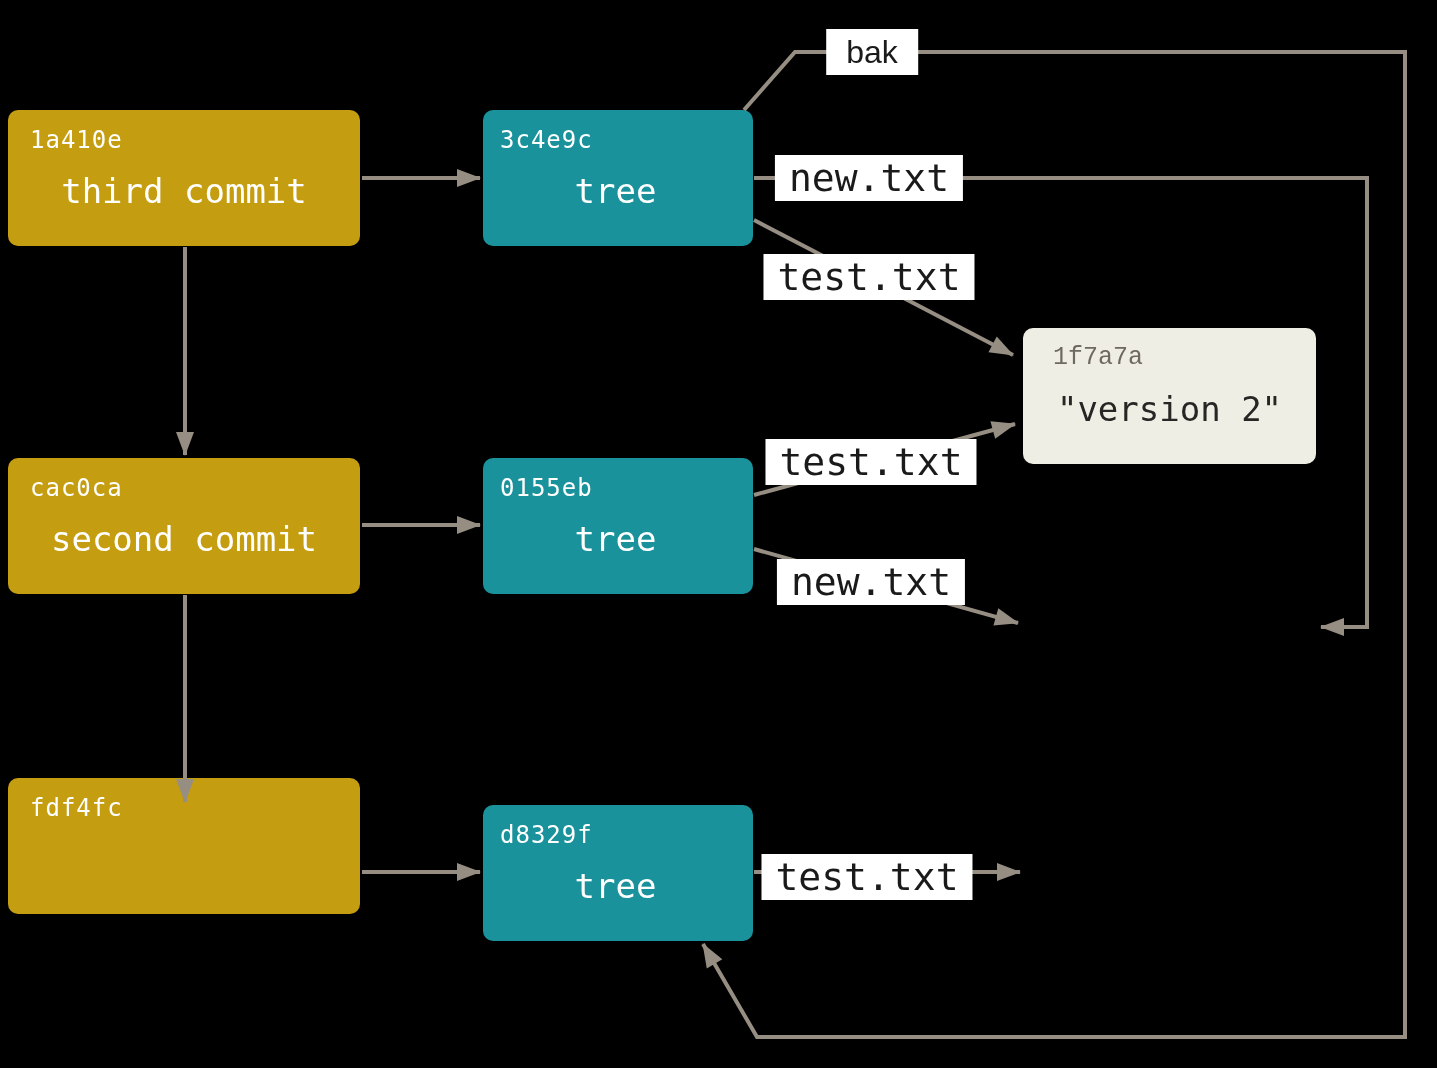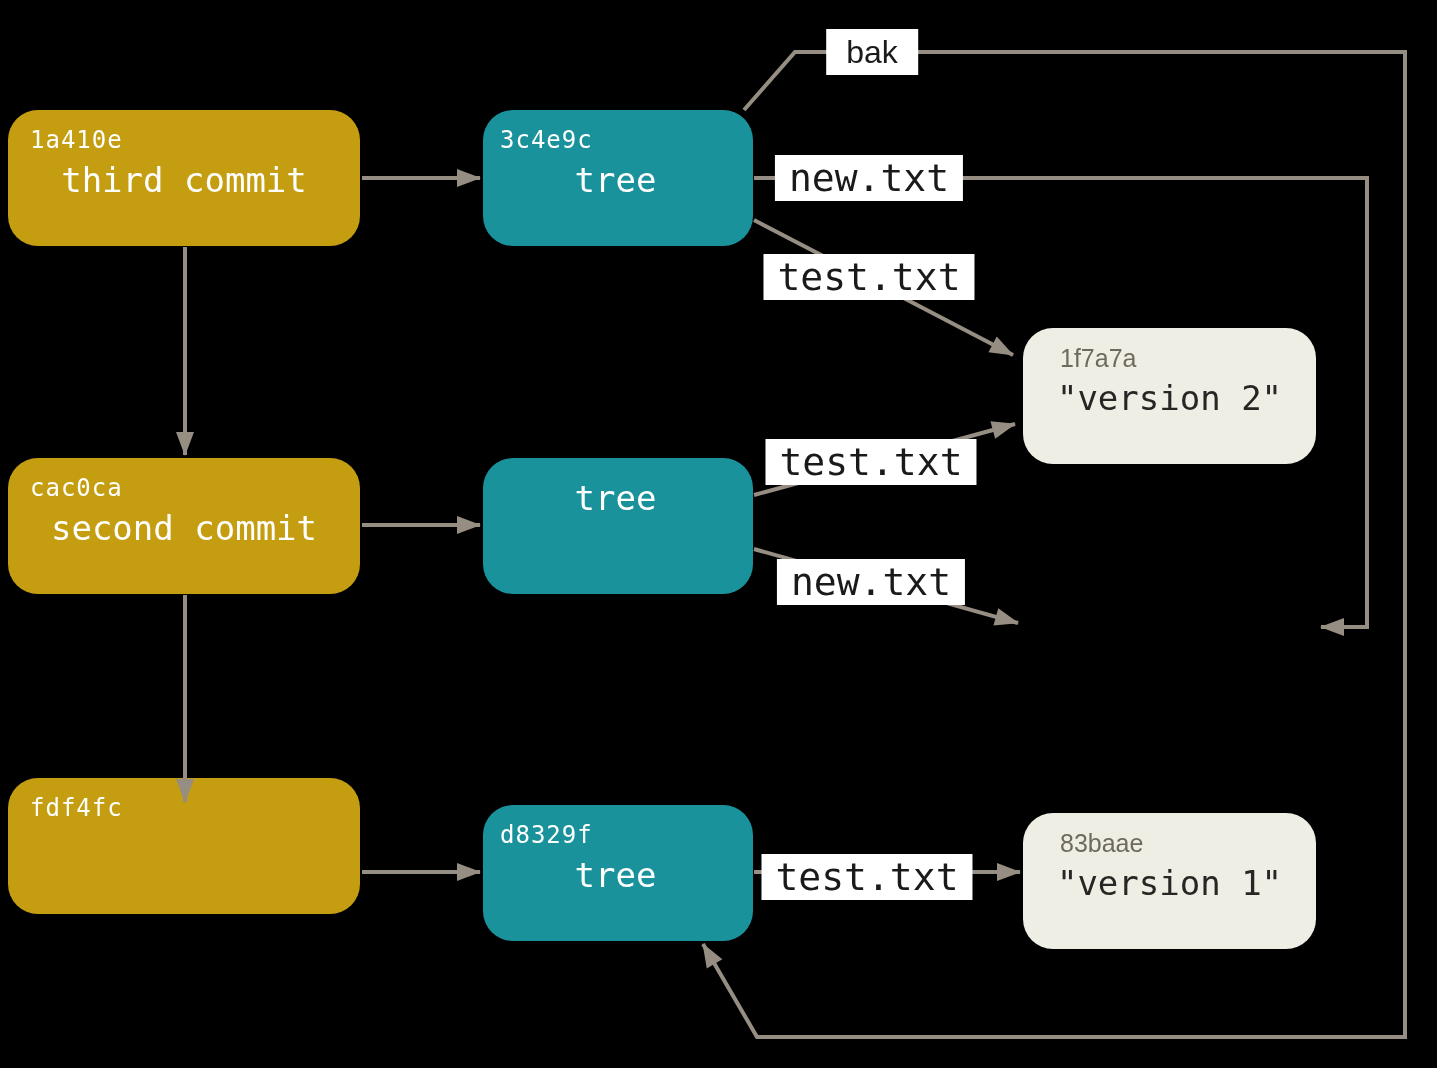--- a/index.html
+++ b/index.html
@@ -31,42 +31,42 @@
   }
   .edges path.line {
     fill: none;
     stroke: var(--edge);
     stroke-width: 4;
   }
   .edges .arrowhead { fill: var(--edge); }
   .node {
     position: absolute;
     height: 136px;
-    border-radius: 30px;
+    border-radius: 10px;
     padding: 15px 22px;
     z-index: 1;
   }
   .node .hash {
     font-size: 24px;
     line-height: 30px;
     color: var(--node-text);
     letter-spacing: 1px;
   }
   .node .title {
     font-size: 34px;
     line-height: 40px;
-    margin-top: 5px;
+    margin-top: 16px;
     text-align: center;
     color: var(--node-text);
     white-space: pre;
   }
   .node.commit { left: 8px; width: 352px; background: var(--commit-fill); }
   .node.tree   { left: 483px; width: 270px; background: var(--tree-fill); padding-left: 17px; }
   .node.blob   { left: 1023px; width: 293px; background: var(--blob-fill); padding: 15px 30px; }
-  .node.blob .hash  { color: var(--blob-hash-text); font-family: Liberation Sans, sans-serif; letter-spacing: 0; font-size: 25px; margin-left: 7px; }
+  .node.blob .hash  { color: var(--blob-hash-text); font-family: Liberation Mono, monospace; letter-spacing: 0; font-size: 25px; }
   .node.blob .title { color: var(--blob-label-text); }
   .edge-label {
     position: absolute;
     transform: translate(-50%, -50%);
     background: var(--label-bg);
     color: var(--label-text);
     font-size: 38px;
     line-height: 36px;
     padding: 5px 14px;
     white-space: pre;
@@ -112,34 +112,31 @@
   </div>
   <div class="node commit" style="top:778px">
     <div class="hash">fdf4fc</div>
   </div>
 
   <div class="node tree" style="top:110px">
     <div class="hash">3c4e9c</div>
     <div class="title">tree</div>
   </div>
   <div class="node tree" style="top:458px">
+    <div class="hash">0155eb</div>
     <div class="title">tree</div>
   </div>
   <div class="node tree" style="top:805px">
     <div class="hash">d8329f</div>
     <div class="title">tree</div>
   </div>
 
   <div class="node blob" style="top:328px">
     <div class="hash">1f7a7a</div>
     <div class="title">"version 2"</div>
-  </div>
-  <div class="node blob" style="top:813px">
-    <div class="hash">83baae</div>
-    <div class="title">"version 1"</div>
   </div>
 
   <div class="edge-label sans" style="left:872px; top:52px">bak</div>
   <div class="edge-label" style="left:869px; top:178px">new.txt</div>
   <div class="edge-label" style="left:869px; top:277px">test.txt</div>
   <div class="edge-label" style="left:871px; top:462px">test.txt</div>
   <div class="edge-label" style="left:871px; top:582px">new.txt</div>
   <div class="edge-label" style="left:867px; top:877px">test.txt</div>
 
 </div>

